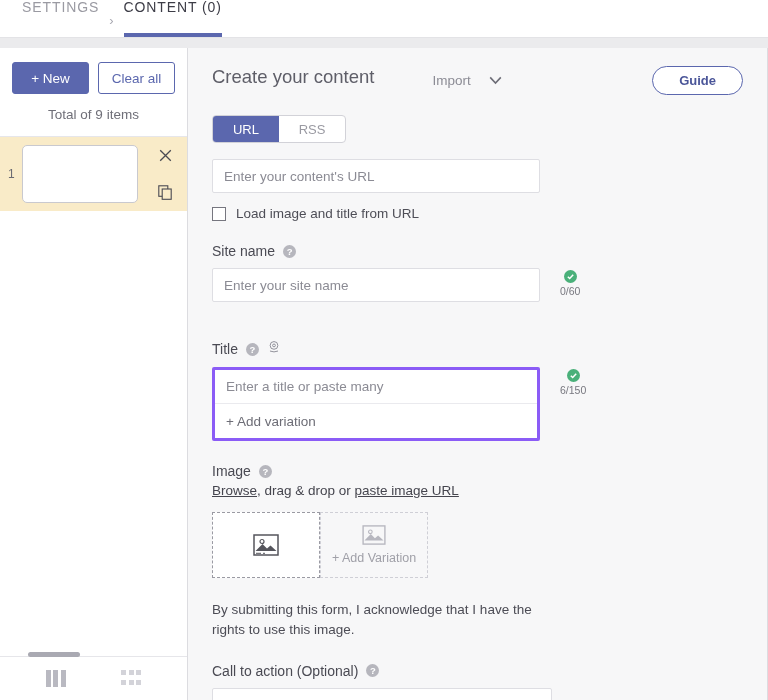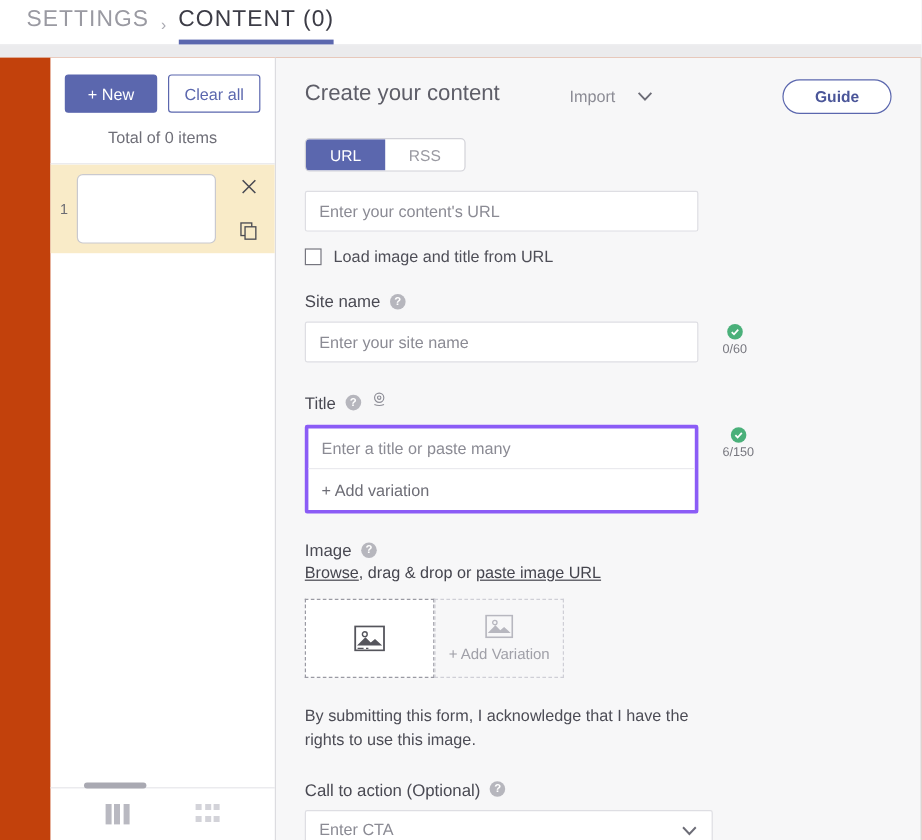--- a/index.html
+++ b/index.html
@@ -15,24 +15,24 @@
     height: 38px;
     background: #ffffff;
     border-bottom: 1px solid #e3e3e6;
     display: flex;
     align-items: flex-end;
     padding-left: 22px;
     position: relative;
   }
   .tabs { display: flex; align-items: flex-end; gap: 10px; }
   .tab {
-    font-size: 19px;
+    font-size: 14px;
     letter-spacing: 0.9px;
     color: #9a9aa2;
-    padding-bottom: 9px;
+    padding-bottom: 22px;
     position: relative;
     cursor: pointer;
   }
   .tab.active { color: #3c3c46; }
   .tab.active::after {
     content: "";
     position: absolute;
     left: 0; right: 0; bottom: 0;
     height: 4px;
     background: #5b67ae;
@@ -43,22 +43,21 @@
     padding-bottom: 9px;
   }
 
   
   .gap-strip { height: 10px; background: #ebebed; }
 
   
   .shell {
     display: flex;
     height: 652px;
-    background: #c2410c;
-    padding-left: 42px;
+    background: #0369a1;
   }
 
   
   .sidebar {
     width: 188px;
     background: #ffffff;
     border-right: 1px solid #dcdce0;
     display: flex;
     flex-direction: column;
     position: relative;
@@ -372,21 +371,21 @@
 <div class="gap-strip"></div>
 
 <div class="shell">
 
   <div class="sidebar">
     <div class="sidebar-top">
       <div class="btn-row">
         <div class="btn btn-primary">+ New</div>
         <div class="btn btn-secondary">Clear all</div>
       </div>
-      <div class="total-line">Total of 0 items</div>
+      <div class="total-line">Total of 9 items</div>
     </div>
 
     <div class="item-list">
       <div class="item-card">
         <div class="item-index">1</div>
         <div class="item-thumb"></div>
         <div class="item-actions">
           <div class="icon-btn">
             <svg width="15" height="15" viewBox="0 0 15 15" aria-hidden="true">
               <path d="M2.2 2.2 L12.8 12.8 M12.8 2.2 L2.2 12.8" stroke="#4a4a52" stroke-width="1.3" fill="none"></path>
@@ -464,21 +463,21 @@
       <div class="counter">
         <div class="check-circle">
           <svg width="9" height="9" viewBox="0 0 10 10" aria-hidden="true">
             <path d="M2 5.2 L4.1 7.3 L8 3" stroke="#ffffff" stroke-width="1.6" fill="none"></path>
           </svg>
         </div>
         <div class="counter-text">0/60</div>
       </div>
     </div>
 
-    <div class="lbl-row" style="margin-top:24px">
+    <div class="lbl-row" style="margin-top:38px">
       <span class="lbl">Title</span>
       <span class="help">?</span>
       <span>
         <svg width="14" height="14" viewBox="0 0 16 16" aria-hidden="true">
           <circle cx="8" cy="6.2" r="4.4" stroke="#8e8e97" stroke-width="1.1" fill="none"></circle>
           <circle cx="8" cy="6.2" r="1.6" stroke="#8e8e97" stroke-width="1.1" fill="none"></circle>
           <path d="M3.4 12.6 Q8 14.6 12.6 12.6" stroke="#8e8e97" stroke-width="1.1" fill="none"></path>
         </svg>
       </span>
     </div>

